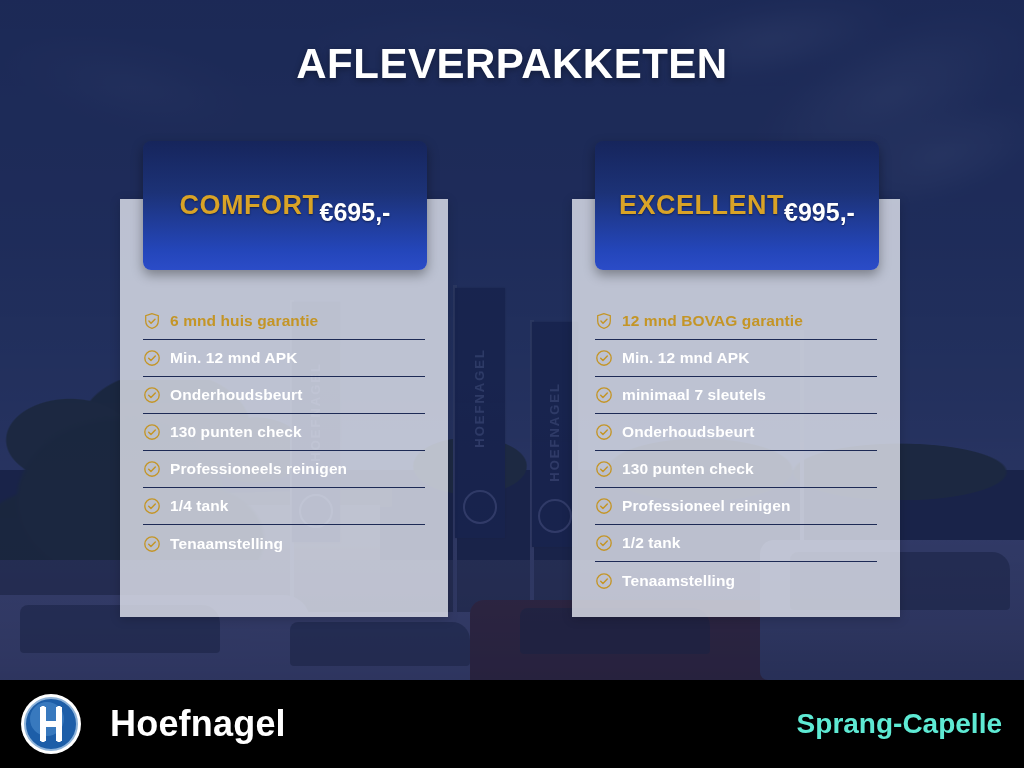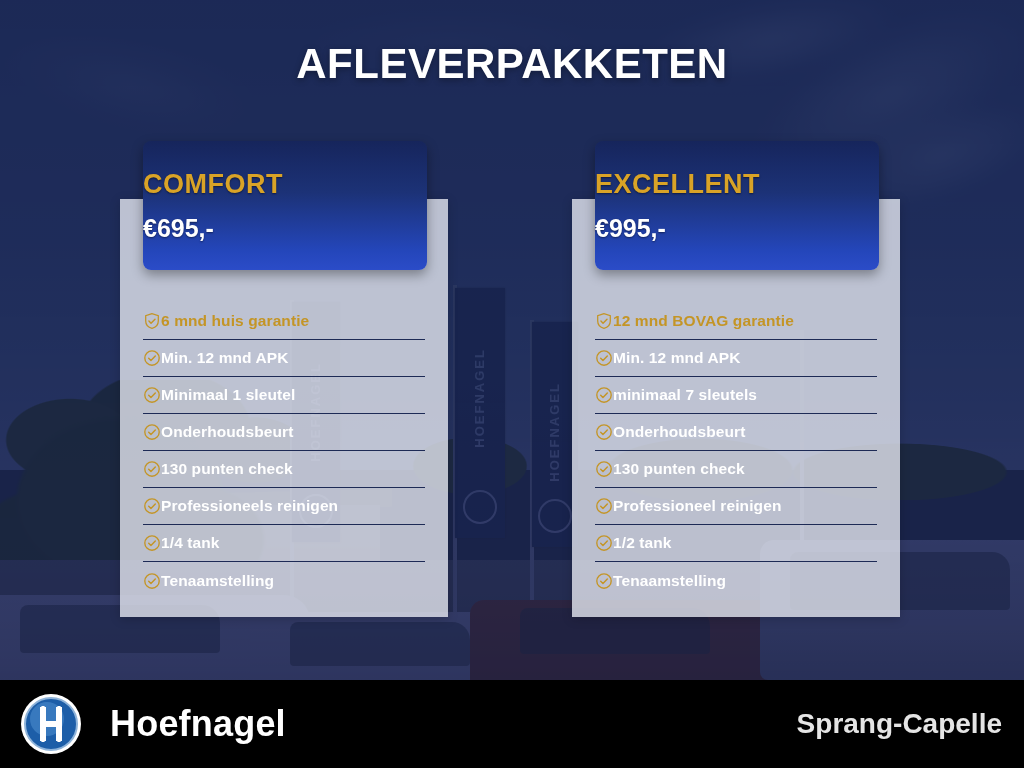--- a/index.html
+++ b/index.html
@@ -120,37 +120,37 @@
     position:absolute; left:0; top:0; width:328px; height:418px;
     background:rgba(233,236,243,.78);
     box-shadow:0 2px 10px rgba(0,0,0,.18);
   }
 
   .header {
     position:absolute; left:23px; top:-58px; width:284px; height:129px;
     border-radius:8px;
     background:linear-gradient(180deg,#16255c 0%,#1c3277 40%,#2446ba 85%,#2b4cc8 100%);
     box-shadow:0 5px 12px rgba(0,0,0,.35);
-    display:flex; flex-direction:column; align-items:flex-start; justify-content:center;
+    display:flex; flex-direction:row; align-items:center; justify-content:center;
   }
   .pkg-name {
     color:#d9a327; font-size:27px; font-weight:bold; letter-spacing:.5px;
     text-shadow:0 1px 2px rgba(0,0,0,.45);
   }
   .pkg-price {
     color:#ffffff; font-size:25px; font-weight:bold; margin-top:14px;
     text-shadow:0 1px 2px rgba(0,0,0,.45);
   }
 
   .features {
     position:absolute; left:0; top:104px; width:328px;
     padding:0 23px;
   }
   .feature {
-    display:flex; align-items:center; 
+    display:flex; align-items:center; gap:9px;
     height:37px;
     border-bottom:1px solid #1d2a55;
   }
   .feature:last-child { border-bottom:none; }
   .feature-label {
     font-size:15.5px; font-weight:bold; color:#ffffff; letter-spacing:.1px;
     white-space:nowrap;
   }
   .feature.highlight .feature-label { color:#c49526; }
   .ic { width:18px; height:18px; flex:0 0 18px; display:block; }
@@ -161,21 +161,21 @@
     background:#000000;
     display:flex; align-items:center;
   }
   .logo-wrap { position:absolute; left:20px; top:13px; width:62px; height:62px; }
   .brand {
     position:absolute; left:110px; top:50%; transform:translateY(-50%);
     color:#ffffff; font-size:36px; font-weight:bold; letter-spacing:.2px;
   }
   .location {
     position:absolute; right:22px; top:50%; transform:translateY(-50%);
-    color:#e5e5e5; font-size:28px; font-weight:bold;
+    color:#5eead4; font-size:28px; font-weight:bold;
   }
 </style>
 </head>
 <body>
 
 <div id="stage">
 
   <div class="photo">
     <div class="sky"></div>
     <div class="cloud c1"></div>
@@ -246,27 +246,20 @@
       </div>
 
       <div class="feature">
         <svg class="ic" viewBox="0 0 24 24">
           <circle cx="12" cy="12" r="9.6" fill="none" stroke="#c49526" stroke-width="1.8"></circle>
           <path d="M7.6 12.2l3 3 5.8-6" fill="none" stroke="#c49526" stroke-width="1.9" stroke-linecap="round" stroke-linejoin="round"></path>
         </svg>
         <span class="feature-label">Min. 12 mnd APK</span>
       </div>
 
-      <div class="feature">
-        <svg class="ic" viewBox="0 0 24 24">
-          <circle cx="12" cy="12" r="9.6" fill="none" stroke="#c49526" stroke-width="1.8"></circle>
-          <path d="M7.6 12.2l3 3 5.8-6" fill="none" stroke="#c49526" stroke-width="1.9" stroke-linecap="round" stroke-linejoin="round"></path>
-        </svg>
-        <span class="feature-label">Minimaal 1 sleutel</span>
-      </div>
 
       <div class="feature">
         <svg class="ic" viewBox="0 0 24 24">
           <circle cx="12" cy="12" r="9.6" fill="none" stroke="#c49526" stroke-width="1.8"></circle>
           <path d="M7.6 12.2l3 3 5.8-6" fill="none" stroke="#c49526" stroke-width="1.9" stroke-linecap="round" stroke-linejoin="round"></path>
         </svg>
         <span class="feature-label">Onderhoudsbeurt</span>
       </div>
 
       <div class="feature">

